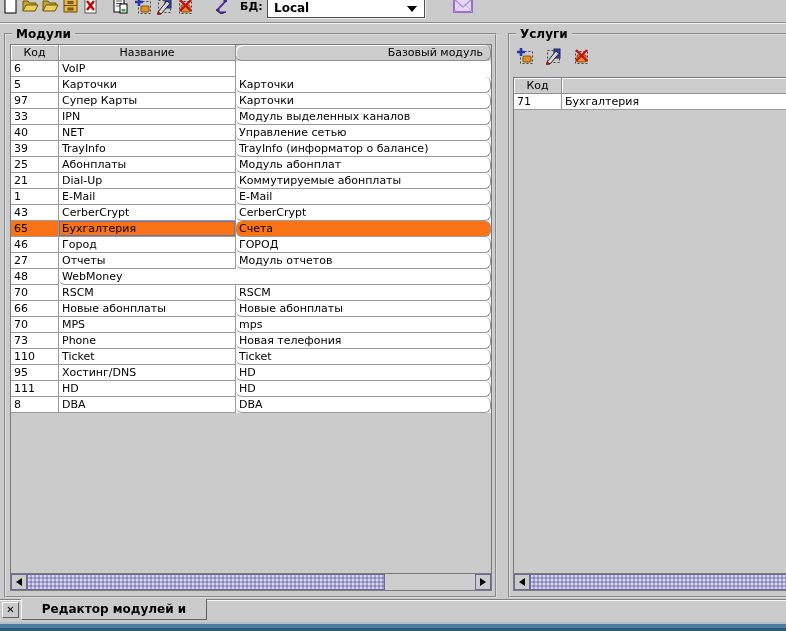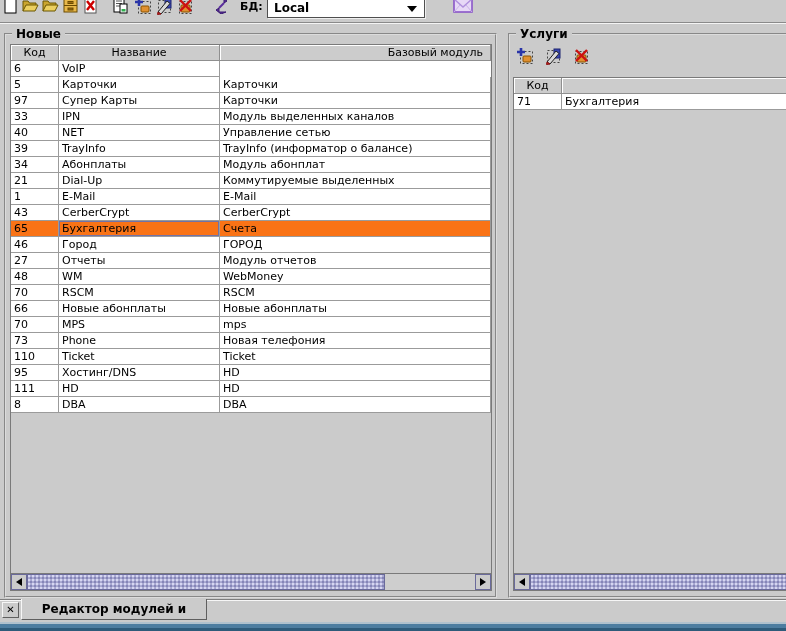--- a/index.html
+++ b/index.html
@@ -36,22 +36,22 @@
                   box-shadow:inset 1px 1px 0 #ffffff; text-align:center; padding:0 3px; cursor:pointer; }
   .thead .tcell.al-right { text-align:right; padding-right:7px; }
   .tbody { flex:1; overflow:hidden; background:#cbcbcb; }
   .trow { display:flex; height:16px; background:#fff; cursor:pointer; }
   .tcell { font-size:11px; line-height:15px; white-space:nowrap; overflow:hidden;
            border-right:1px solid #9b9b9b; border-bottom:1px solid #9b9b9b; padding-left:3px; }
   .trow .tcell { background:#fff; }
   .trow.selected .tcell { background:#f97316; }
   .trow.selected .tcell.focus-cell { box-shadow:inset 0 0 0 1px #7272a6; }
   .c0 { width:48px; flex:none; }
-  .mods .c1 { width:161px; flex:none; }
-  .mods .c2 { flex:1; }
+  .mods .c1 { width:177px; flex:none; }
+  .mods .c2 { flex:1;border-radius:6px; }
   .svc  .c1 { flex:1; }
 
   
   .hscroll { height:17px; flex:none; border-top:1px solid #7a7a7a; background:#cecece; display:flex; }
   .sb-btn { width:16px; height:16px; flex:none; background:#cbcbcb; border:1px solid #6a6a9b;
             display:flex; align-items:center; justify-content:center; cursor:pointer; }
   .tri-left  { width:0; height:0; border-top:4px solid transparent; border-bottom:4px solid transparent; border-right:6px solid #000; }
   .tri-right { width:0; height:0; border-top:4px solid transparent; border-bottom:4px solid transparent; border-left:6px solid #000; }
   .sb-thumb { height:16px; border:1px solid #6a6a9b; background-color:#a8a8d0; cursor:grab;
               background-image:
@@ -161,21 +161,21 @@
     <svg width="20" height="17" viewBox="0 0 20 17">
       <rect x="1" y="2" width="18" height="13" fill="#e7d9f6" stroke="#8a55c8" stroke-width="1.6"></rect>
       <path d="M1 2 L10 10 L19 2" fill="none" stroke="#b090dd" stroke-width="1.4"></path>
       <path d="M1 15 L7 8 M19 15 L13 8" fill="none" stroke="#c9b2e8"></path>
     </svg>
   </span>
 </div>
 <div class="sep"></div>
 
 <div class="groupbox gb-modules">
-  <span class="gb-title">Новые</span>
+  <span class="gb-title">Модули</span>
 
   <div class="scrollpane sp-modules mods">
     <div class="thead">
       <div class="tcell c0">Код</div>
       <div class="tcell c1">Название</div>
       <div class="tcell c2 al-right">Базовый модуль</div>
     </div>
     <div class="tbody">
         <div class="trow">
           <div class="tcell c0">6</div>
@@ -200,28 +200,28 @@
           <div class="tcell c0">40</div>
           <div class="tcell c1">NET</div>
           <div class="tcell c2">Управление сетью</div>
         </div>
         <div class="trow">
           <div class="tcell c0">39</div>
           <div class="tcell c1">TrayInfo</div>
           <div class="tcell c2">TrayInfo (информатор о балансе)</div>
         </div>
         <div class="trow">
-          <div class="tcell c0">34</div>
+          <div class="tcell c0">25</div>
           <div class="tcell c1">Абонплаты</div>
           <div class="tcell c2">Модуль абонплат</div>
         </div>
         <div class="trow">
           <div class="tcell c0">21</div>
           <div class="tcell c1">Dial-Up</div>
-          <div class="tcell c2">Коммутируемые выделенных</div>
+          <div class="tcell c2">Коммутируемые абонплаты</div>
         </div>
         <div class="trow">
           <div class="tcell c0">1</div>
           <div class="tcell c1">E-Mail</div>
           <div class="tcell c2">E-Mail</div>
         </div>
         <div class="trow">
           <div class="tcell c0">43</div>
           <div class="tcell c1">CerberCrypt</div>
           <div class="tcell c2">CerberCrypt</div>
@@ -236,21 +236,20 @@
           <div class="tcell c1">Город</div>
           <div class="tcell c2">ГОРОД</div>
         </div>
         <div class="trow">
           <div class="tcell c0">27</div>
           <div class="tcell c1">Отчеты</div>
           <div class="tcell c2">Модуль отчетов</div>
         </div>
         <div class="trow">
           <div class="tcell c0">48</div>
-          <div class="tcell c1">WM</div>
           <div class="tcell c2">WebMoney</div>
         </div>
         <div class="trow">
           <div class="tcell c0">70</div>
           <div class="tcell c1">RSCM</div>
           <div class="tcell c2">RSCM</div>
         </div>
         <div class="trow">
           <div class="tcell c0">66</div>
           <div class="tcell c1">Новые абонплаты</div>

